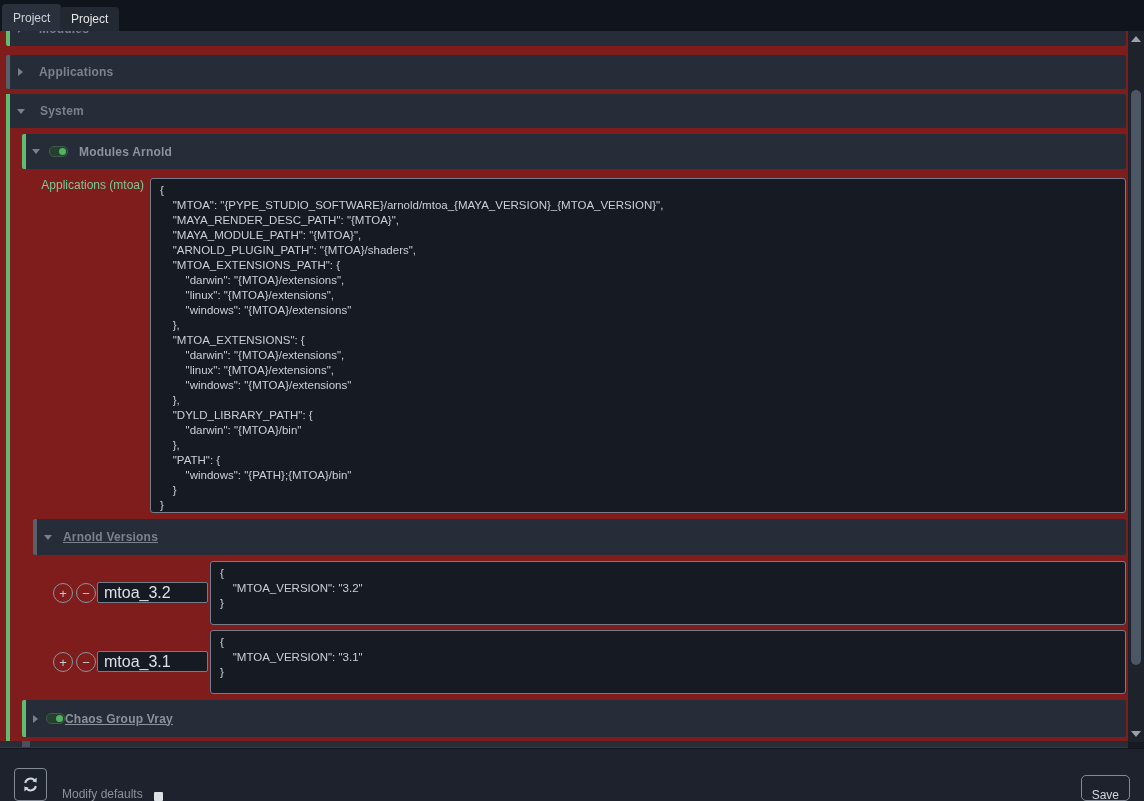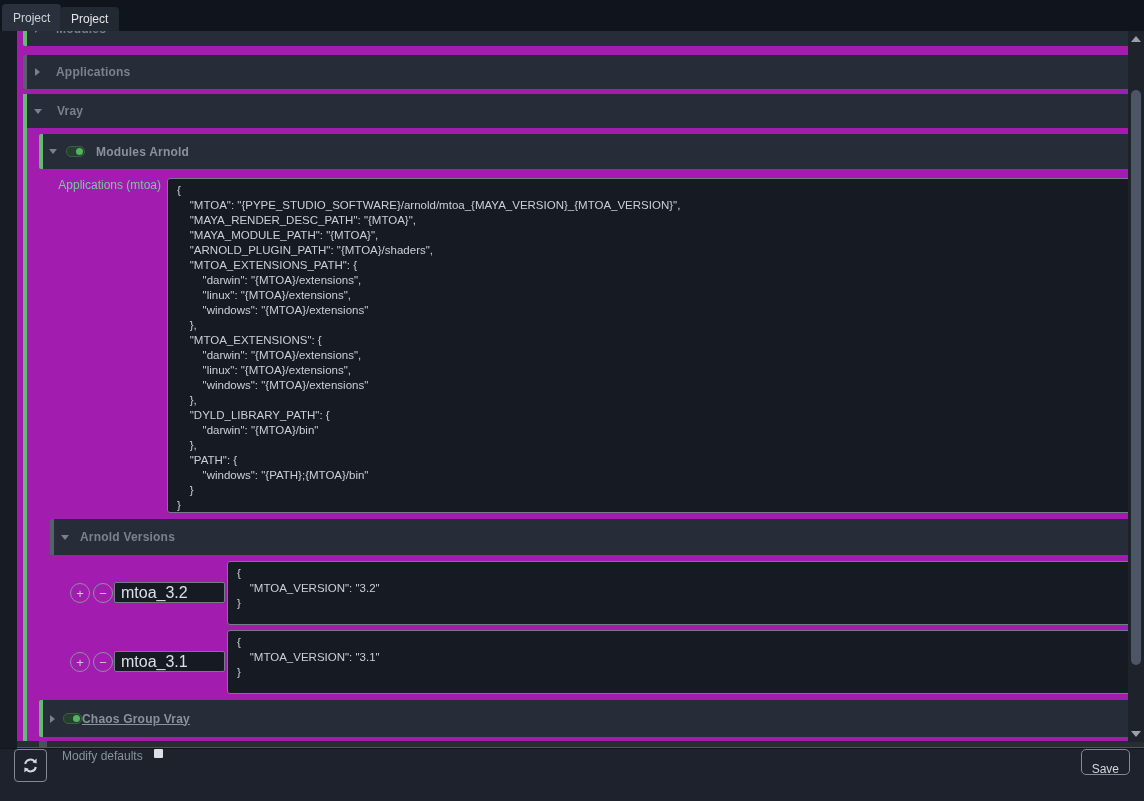--- a/index.html
+++ b/index.html
@@ -7,22 +7,22 @@
     width:1144px;height:801px;background:#161b24;overflow:hidden;
     font-family:"Liberation Sans","DejaVu Sans",sans-serif;position:relative;
   }
   
   .tabbar{position:relative;height:31px;background:#10141c;}
   .tab{position:absolute;bottom:0;display:flex;align-items:center;
        padding:0 11px;border-radius:4px 4px 0 0;font-size:12px;cursor:default;}
   .tab.active{left:2px;height:27px;background:#2b313c;color:#ced2d8;}
   .tab.inactive{left:60px;height:24px;background:#232933;color:#e5e5e5;}
   
-  .content{position:absolute;left:17px;top:31px;width:1128px;height:717px;
-           background:#a21caf;overflow:hidden;}
+  .content{position:absolute;left:0;top:31px;width:1128px;height:717px;
+           background:#7f1d1d;overflow:hidden;}
   .hdr{position:absolute;box-sizing:border-box;height:34px;background:#272d38;
        border-left:4px solid #586069;border-radius:2px;display:flex;
        align-items:center;cursor:pointer;}
   .hdr.green{border-left-color:#63bb72;}
   .hdr-title{font-weight:bold;font-size:12px;color:#7a828d;letter-spacing:.2px;}
   .hdr-title.bright{color:#8a929b;}
   .tri-right{width:0;height:0;border-top:4px solid transparent;
              border-bottom:4px solid transparent;border-left:5px solid #79818c;}
   .tri-down{width:0;height:0;border-left:4px solid transparent;
             border-right:4px solid transparent;border-top:5px solid #79818c;}
@@ -59,21 +59,21 @@
   .vs-up{top:0;} .vs-down{bottom:0;}
   .vs-tri-up{width:0;height:0;border-left:5px solid transparent;
              border-right:5px solid transparent;border-bottom:6px solid #9aa1ab;}
   .vs-tri-down{width:0;height:0;border-left:5px solid transparent;
                border-right:5px solid transparent;border-top:6px solid #9aa1ab;}
   .vs-thumb{position:absolute;left:3px;top:59px;width:10px;height:575px;
             background:#4d5665;border-radius:6px;cursor:pointer;}
   
   .footer{position:absolute;left:0;top:748px;width:1144px;height:53px;
           box-sizing:border-box;background:#1d222c;border-top:1px solid #101520;
-          display:flex;align-items:flex-start;padding:0 14px;}
+          display:flex;align-items:flex-end;padding:0 14px;}
   .refresh-btn{width:33px;height:33px;box-sizing:border-box;border:1px solid #828a96;
           border-radius:4px;background:transparent;display:flex;align-items:center;
           justify-content:center;cursor:pointer;padding:0;}
   .footer-label{margin-left:15px;font-size:12px;color:#8b929c;}
   .checkbox{margin-left:11px;width:9px;height:9px;background:#dde1e6;
             border-radius:1px;cursor:pointer;}
   .save-btn{margin-left:auto;box-sizing:border-box;height:26px;padding:12px 10px;
             border:1px solid #828a96;border-radius:5px;background:transparent;
             color:#d3d7dd;font-size:12px;cursor:pointer;
             font-family:"Liberation Sans",sans-serif;}
@@ -99,21 +99,21 @@
     <span class="hdr-title" style="margin-left:16px;">Modules</span>
   </div>
 
   <div class="hdr" style="left:6px;top:24px;width:1120px;">
     <span class="tri-right" style="margin-left:8px;"></span>
     <span class="hdr-title" style="margin-left:16px;">Applications</span>
   </div>
 
   <div class="hdr green" style="left:6px;top:63px;width:1120px;">
     <span class="tri-down" style="margin-left:7px;"></span>
-    <span class="hdr-title" style="margin-left:15px;">Vray</span>
+    <span class="hdr-title" style="margin-left:15px;">System</span>
   </div>
 
   <div class="hdr green" style="left:22px;top:103px;width:1104px;height:35px;">
     <span class="tri-down" style="margin-left:6px;"></span>
     <span class="toggle" style="margin-left:9px;">
         <span class="knob"></span>
       </span>
     <span class="hdr-title bright" style="margin-left:11px;">Modules Arnold</span>
   </div>
 
@@ -136,21 +136,21 @@
     "DYLD_LIBRARY_PATH": {
         "darwin": "{MTOA}/bin"
     },
     "PATH": {
         "windows": "{PATH};{MTOA}/bin"
     }
 }</textarea>
 
   <div class="hdr" style="left:33px;top:488px;width:1093px;height:36px;">
     <span class="tri-down" style="margin-left:7px;"></span>
-    <span class="hdr-title" style="margin-left:11px;">Arnold Versions</span>
+    <span class="hdr-title" style="margin-left:11px;text-decoration:underline;">Arnold Versions</span>
   </div>
 
   <button class="circle-btn" style="left:53px;top:552px;">+</button>
   <button class="circle-btn" style="left:76px;top:552px;">−</button>
   <input class="txt-input" style="left: 97px; top: 551px;" type="text" value="mtoa_3.2">
   <textarea class="code" style="left: 210px; top: 530px; width: 916px; height: 64px;" spellcheck="false">{
     "MTOA_VERSION": "3.2"
 }</textarea>
 
   <button class="circle-btn" style="left:53px;top:621px;">+</button>

